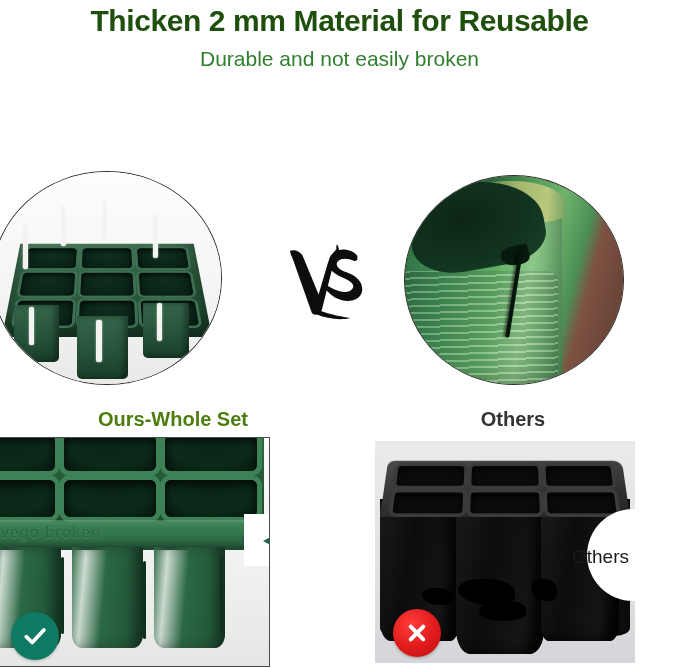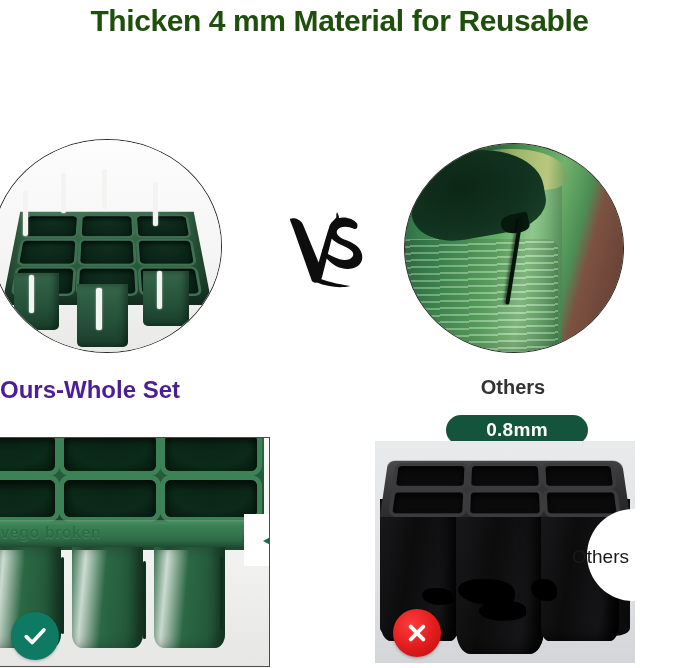--- a/index.html
+++ b/index.html
@@ -156,24 +156,24 @@
   .vs-mark {
     position: absolute;
     left: 285px; top: 168px;
     width: 84px; height: 84px;
   }
 
   
   .label-ours {
     position: absolute;
     left: 0; top: 337px; width: 248px;
-    text-align: left;
-    font-size: 24px;
+    text-align: right;
+    font-size: 20px;
     font-weight: bold;
-    color: #4c1d95;
+    color: #4d7c0f;
   }
   .label-others {
     position: absolute;
     left: 404px; top: 337px; width: 218px;
     text-align: center;
     font-size: 20px;
     font-weight: bold;
     color: #333333;
   }
   .badge-thickness {
@@ -367,21 +367,22 @@
     right: 6px; top: 105px;
     font-size: 19px;
     color: #1a1a1a;
     white-space: nowrap;
   }
 </style>
 </head>
 <body>
 
 <div class="header">
-  <div class="title">Thicken 4 mm Material for Reusable</div>
+  <div class="title">Thicken 2 mm Material for Reusable</div>
+  <div class="subtitle">Durable and not easily broken</div>
 </div>
 
 <div class="compare-row">
 
   <div class="photo-circle left">
     <div class="photo-inner">
       <div class="tray-scene">
         <div class="tray-body">
           <div class="cellgrid">
             <div class="cell"></div>

